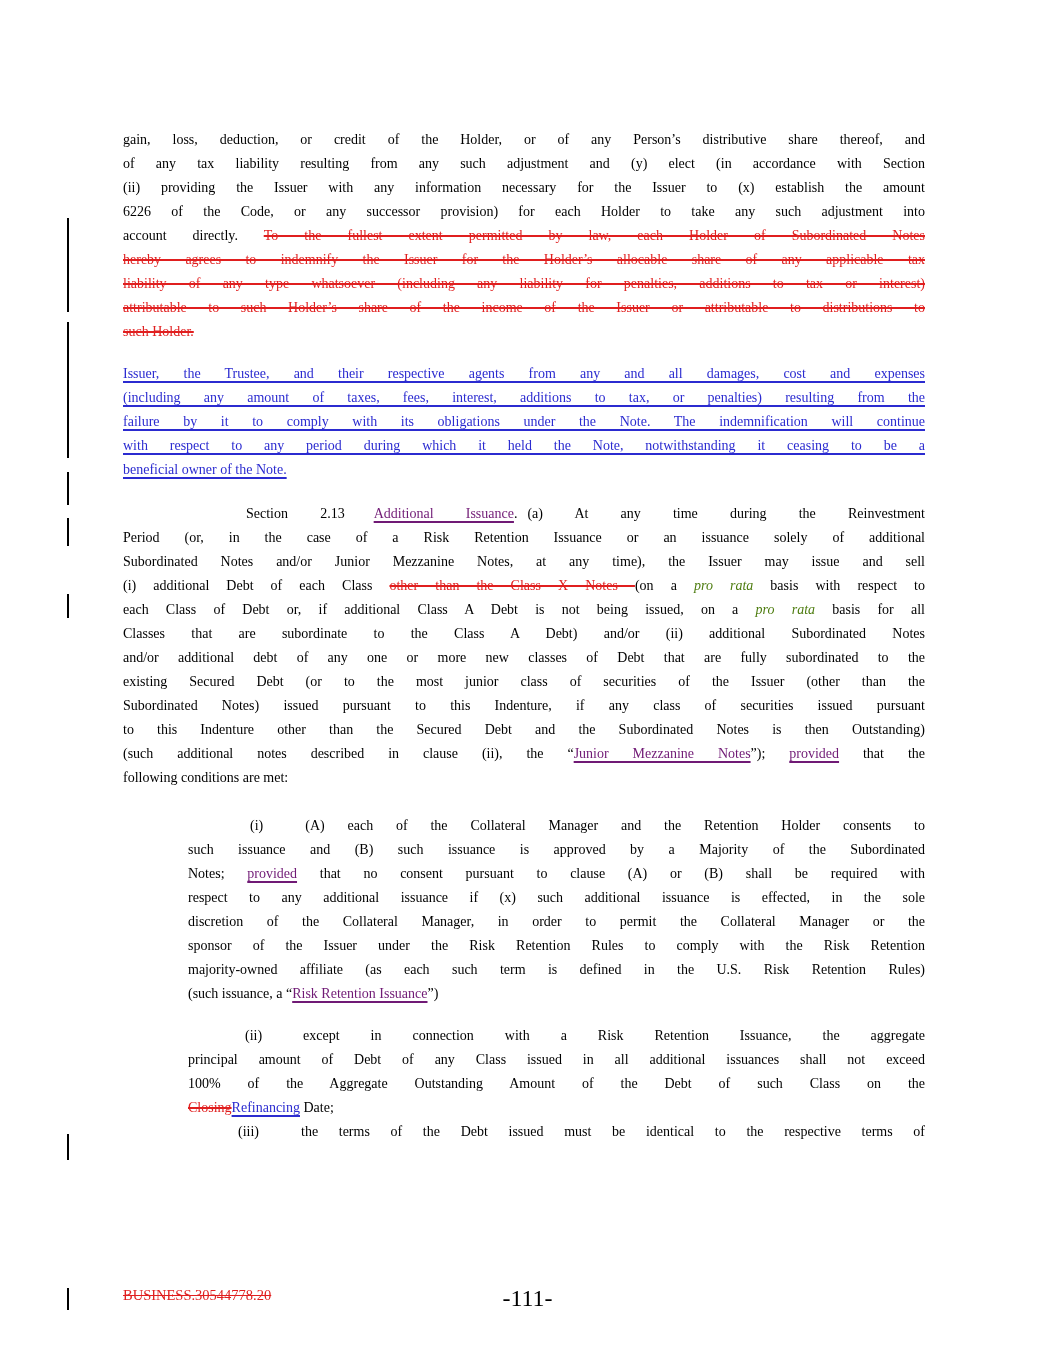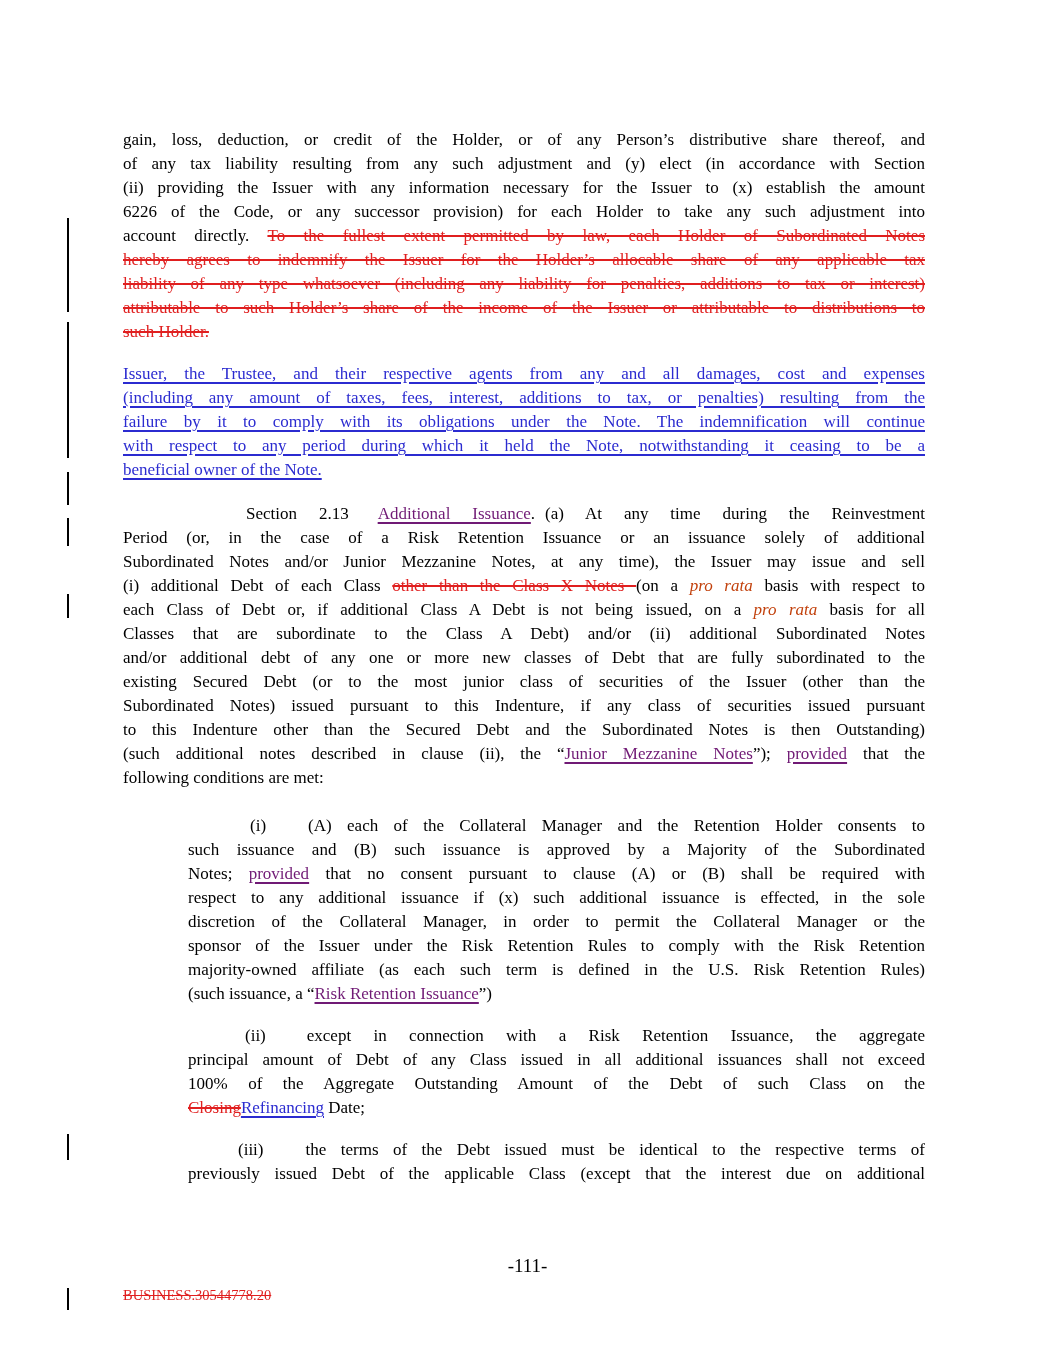--- a/index.html
+++ b/index.html
@@ -5,36 +5,36 @@
   html,body{margin:0;padding:0;}
   body{
     width:1055px;height:1365px;background:#ffffff;position:relative;
     font-family:"Liberation Serif","DejaVu Serif",serif;color:#000;
     overflow:hidden;
   }
   .page{position:absolute;left:0;top:0;width:1055px;height:1365px;background:#fff;}
   .content{position:absolute;left:123px;top:128px;width:802px;}
   .block{position:relative;}
   .line{
-    height:24px;line-height:24px;font-size:17px;
+    height:24px;line-height:24px;font-size:14px;
     text-align:justify;text-align-last:justify;
     overflow:hidden;white-space:normal;
   }
   .line.last{text-align-last:left;}
   .gap{display:inline-block;height:1px;vertical-align:baseline;}
   .seg-n{color:#000;}
   .seg-d{color:#e01f1f;text-decoration:line-through;text-decoration-thickness:1.5px;}
   .seg-i{color:#2b2bd0;text-decoration:underline;text-underline-offset:3px;text-decoration-thickness:1.5px;}
   .seg-g{color:#2b2bd0;text-decoration:underline;text-decoration-style:double;text-underline-offset:2px;text-decoration-thickness:1px;}
   .seg-u{color:#701a75;text-decoration:underline;text-underline-offset:3px;text-decoration-thickness:1.5px;}
-  .seg-t{color:#c2410c;font-style:italic;}
+  .seg-t{color:#4d7c0f;font-style:italic;}
   .bar{position:absolute;left:67px;width:2px;background:#000;}
   .footer-page{
-    position:absolute;top:1254px;left:0;width:1055px;text-align:center;
-    font-size:19px;line-height:24px;
+    position:absolute;top:1286px;left:0;width:1055px;text-align:center;
+    font-size:24px;line-height:24px;
   }
   .footer-doc{
     position:absolute;top:1286px;left:123px;
     font-size:14.5px;line-height:18px;color:#e01f1f;
     text-decoration:line-through;text-decoration-thickness:1.2px;text-align:right;
   }
 </style>
 </head>
 <body>
 
@@ -81,23 +81,22 @@
         <div class="line"><span class="seg-n">sponsor of the Issuer under the Risk Retention Rules to comply with the Risk Retention</span></div>
         <div class="line"><span class="seg-n">majority-owned affiliate (as each such term is defined in the U.S. Risk Retention Rules)</span></div>
         <div class="line last"><span class="seg-n">(such issuance, a “</span><span class="seg-u">Risk Retention Issuance</span><span class="seg-n">”)</span></div>
       </div>
       <div class="block" style="margin-top: 18px; margin-left: 65px;">
         <div class="line"><span class="gap" style="width: 57px;"></span><span class="seg-n">(ii)</span><span class="gap" style="width: 41px;"></span><span class="seg-n">except in connection with a Risk Retention Issuance, the aggregate</span></div>
         <div class="line"><span class="seg-n">principal amount of Debt of any Class issued in all additional issuances shall not exceed</span></div>
         <div class="line"><span class="seg-n">100% of the Aggregate Outstanding Amount of the Debt of such Class on the</span></div>
         <div class="line last"><span class="seg-d">Closing</span><span class="seg-i">Refinancing</span><span class="seg-n"> Date;</span></div>
       </div>
-      <div class="block" style="margin-top: 18px; margin-left: 65px;">
+      <div class="block" style="margin-left: 65px;">
         <div class="line"><span class="gap" style="width: 50px;"></span><span class="seg-n">(iii)</span><span class="gap" style="width: 42px;"></span><span class="seg-n">the terms of the Debt issued must be identical to the respective terms of</span></div>
-        <div class="line"><span class="seg-n">previously issued Debt of the applicable Class (except that the interest due on additional</span></div>
       </div>
     </div>
   <div class="footer-page">-111-</div>
   <div class="footer-doc">BUSINESS.30544778.20</div>
 <div class="bar" style="top: 218px; height: 94px;"></div>
     <div class="bar" style="top: 322px; height: 136px;"></div>
     <div class="bar" style="top: 472px; height: 33px;"></div>
     <div class="bar" style="top: 518px; height: 28px;"></div>
     <div class="bar" style="top: 594px; height: 24px;"></div>
     <div class="bar" style="top: 1134px; height: 26px;"></div>

